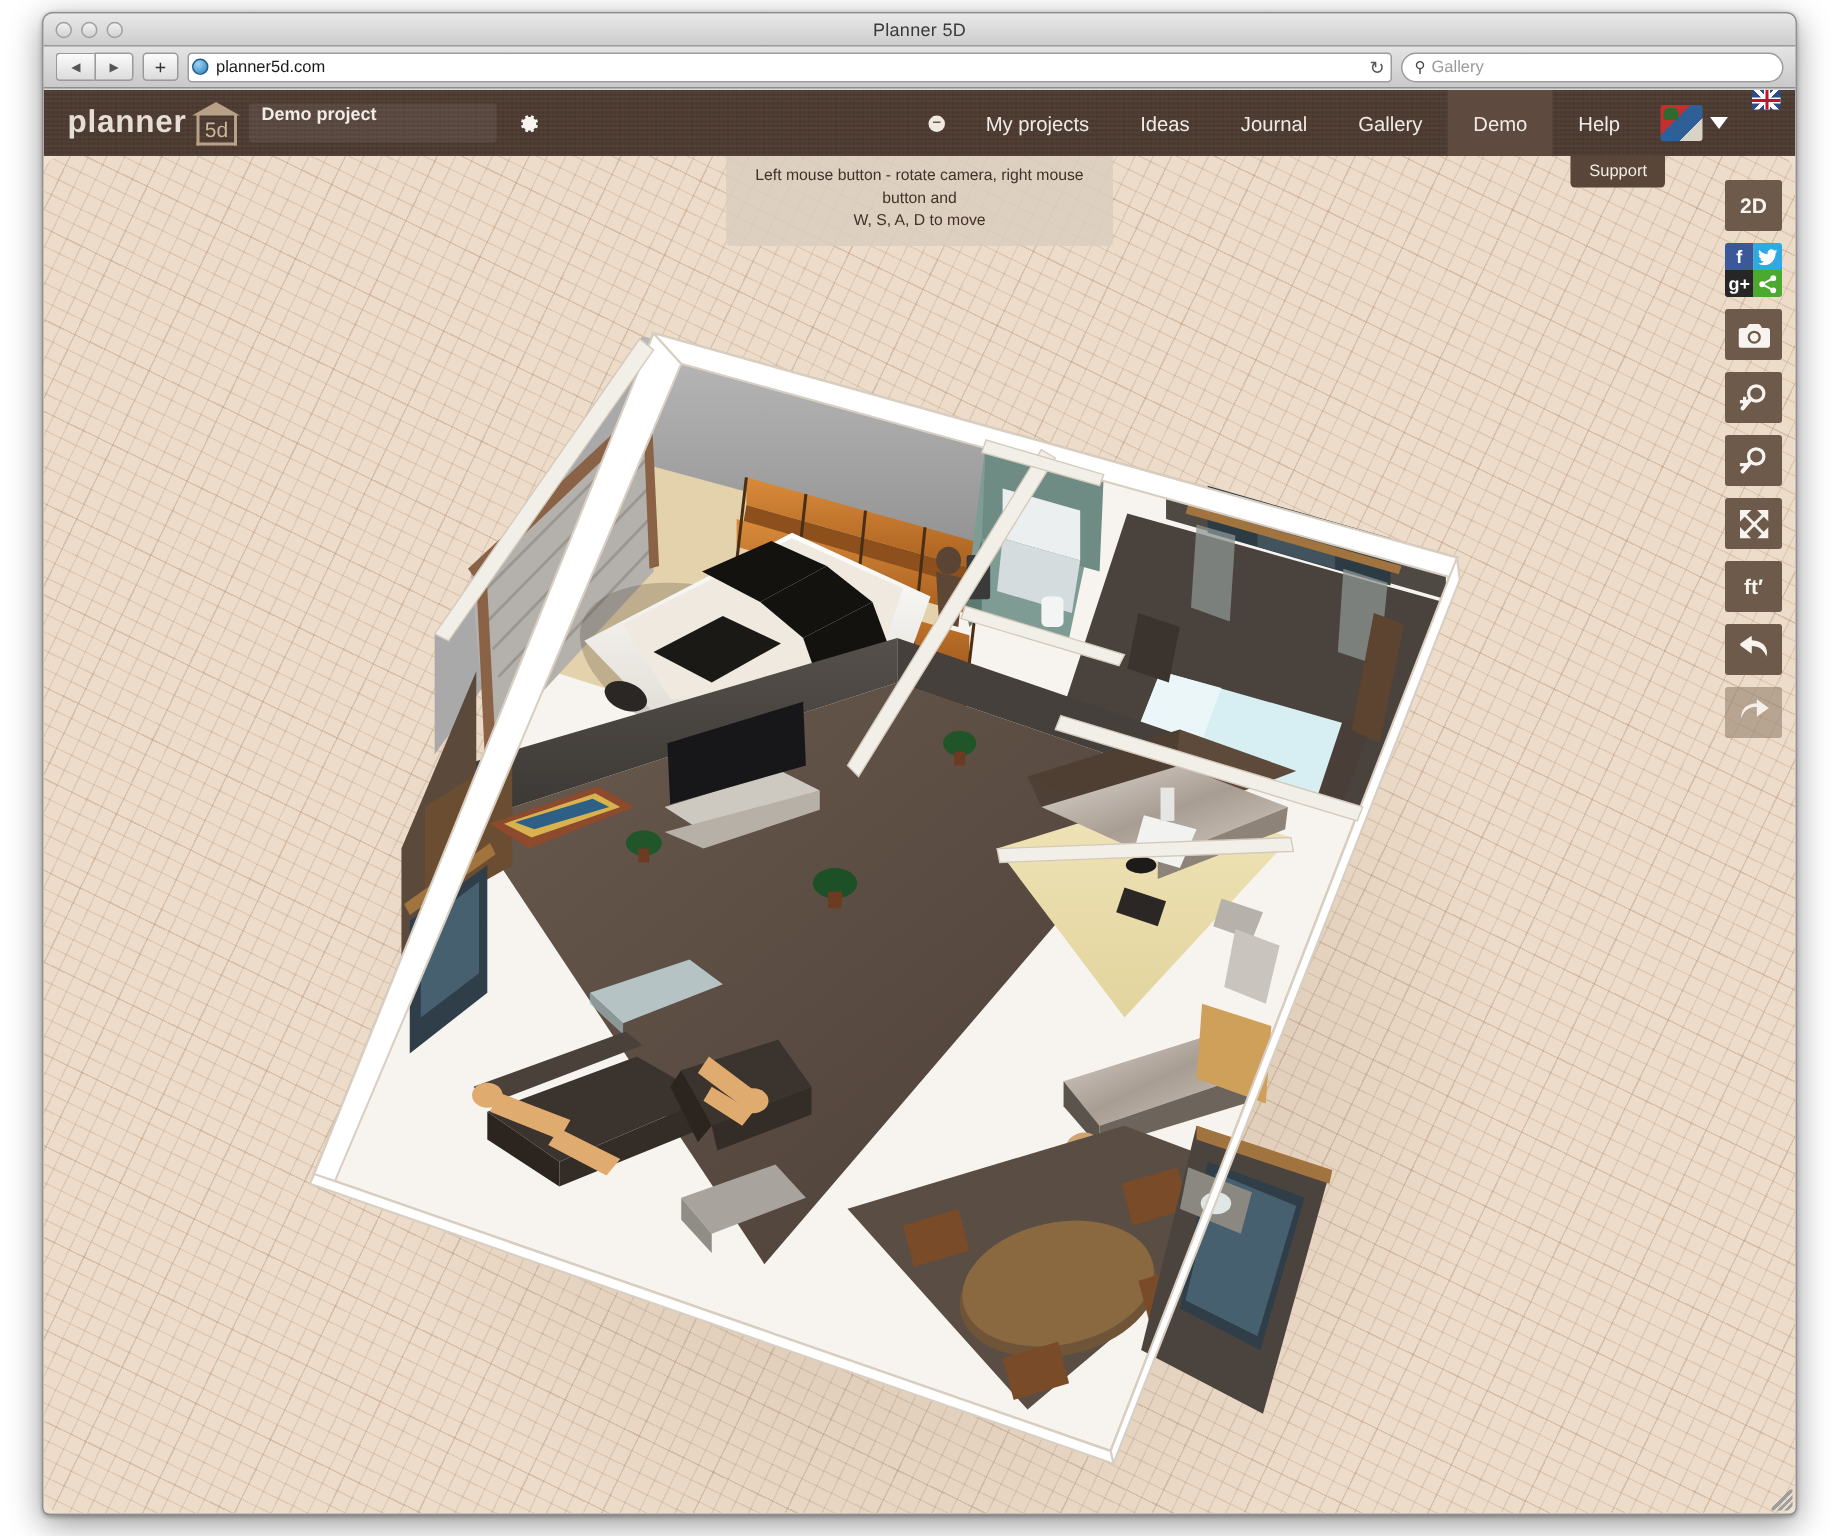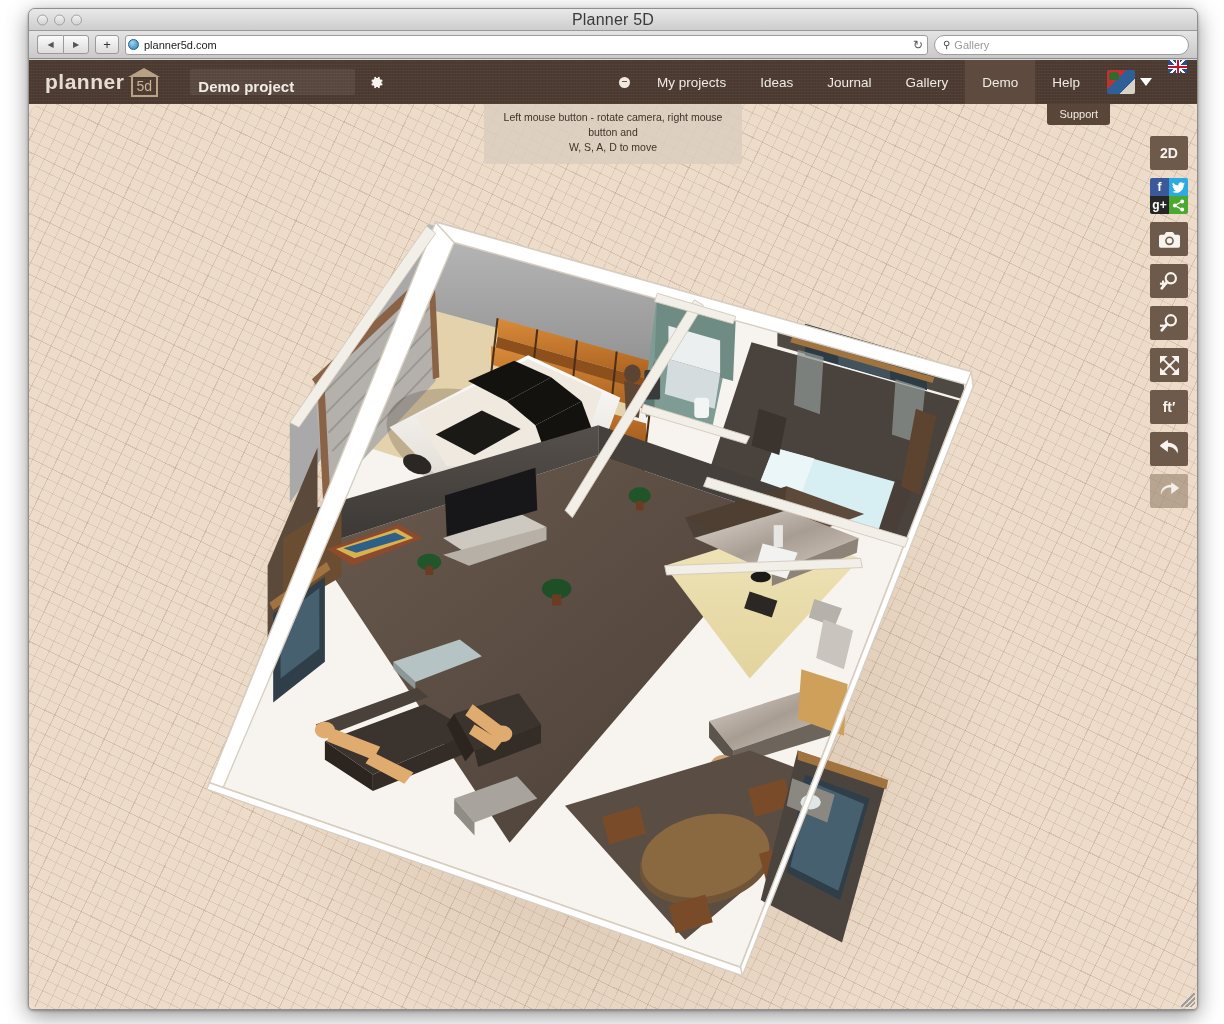--- a/index.html
+++ b/index.html
@@ -25,21 +25,21 @@
 
   
   #title-bar {
     height: 22px;
     background: linear-gradient(#e9e9e9, #cdcdcd);
     border-bottom: 1px solid #9a9a9a;
     position: relative;
     display: flex; align-items: center; justify-content: center;
   }
   #title-bar .title-text {
-    font-size: 16px; color: #3a3a3a; letter-spacing: .2px;
+    font-size: 12px; color: #3a3a3a; letter-spacing: .2px;
   }
   .traffic-lights {
     position: absolute; left: 8px; top: 50%; transform: translateY(-50%);
     display: flex; gap: 6px;
   }
   .tl {
     width: 11px; height: 11px; border-radius: 50%;
     background: linear-gradient(#f2f2f2,#d2d2d2);
     border: 1px solid #a0a0a0;
   }
@@ -137,27 +137,27 @@
     border: 2px solid #b9a187;
     border-top: none;
     display: flex; align-items: center; justify-content: center;
     background: transparent;
   }
   .logo-badge .fivedee {
     font-size: 14px; color: #cbb597; font-weight: normal; line-height: 1;
   }
 
   #project-field {
-    margin-left: 30px;
+    margin-left: 6px;
     width: 165px; height: 26px;
     background: rgba(255,255,255,0.07);
     border-radius: 2px;
-    display: flex; align-items: flex-end;
+    display: flex; align-items: flex-start;
     padding: 0 8px;
-    font-size: 15px; color: #f2ece5; font-weight: bold;
+    font-size: 12px; color: #f2ece5; font-weight: bold;
   }
   #project-gear {
     margin-left: 10px;
     width: 22px; height: 22px;
     display: flex; align-items: center; justify-content: center;
     color: #f5f1ec; font-size: 16px; line-height: 1;
   }
 
   #main-nav {
     margin-left: auto;
@@ -250,21 +250,21 @@
     position: absolute; right: 87px; top: 0;
     padding: 4px 12px 5px;
     background: #5a4638;
     color: #f2ece5; font-size: 11px;
     border-radius: 0 0 3px 3px;
     z-index: 20;
   }
 
   
   #tool-rail {
-    position: absolute; right: 9px; top: 32px;
+    position: absolute; right: 9px; top: 16px;
     width: 38px;
     display: flex; flex-direction: column; gap: 8px;
     z-index: 20;
   }
   .tool-btn {
     width: 38px; height: 34px;
     background: #6e5a4b;
     color: #f7f3ee;
     display: flex; align-items: center; justify-content: center;
     font-size: 14px; font-weight: bold;

